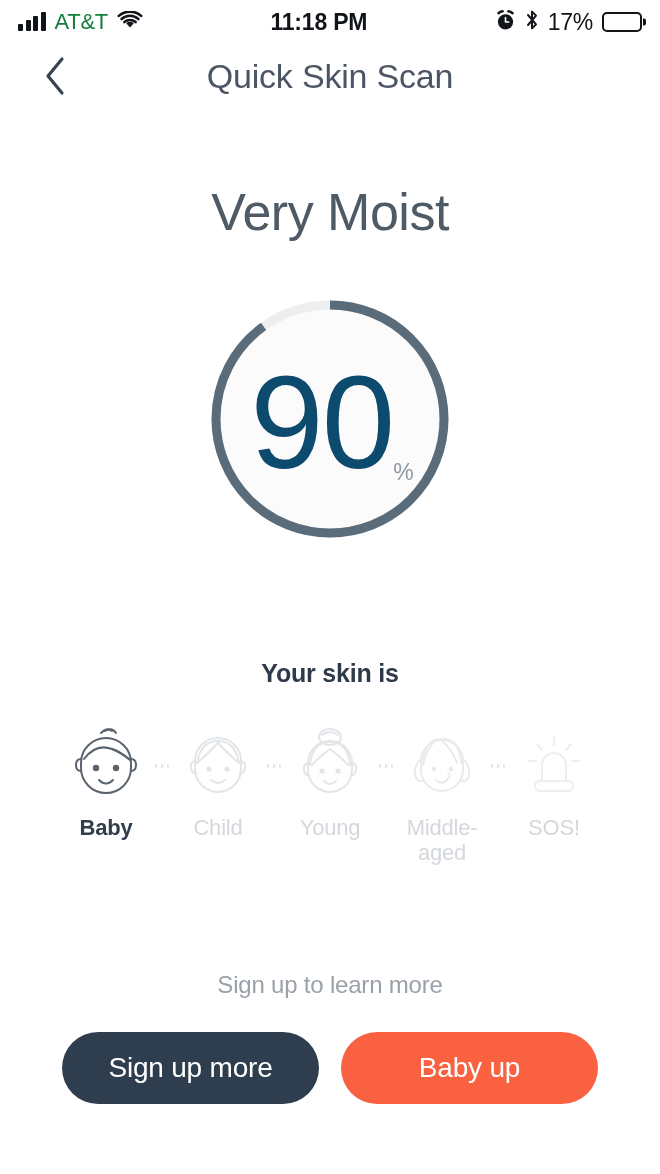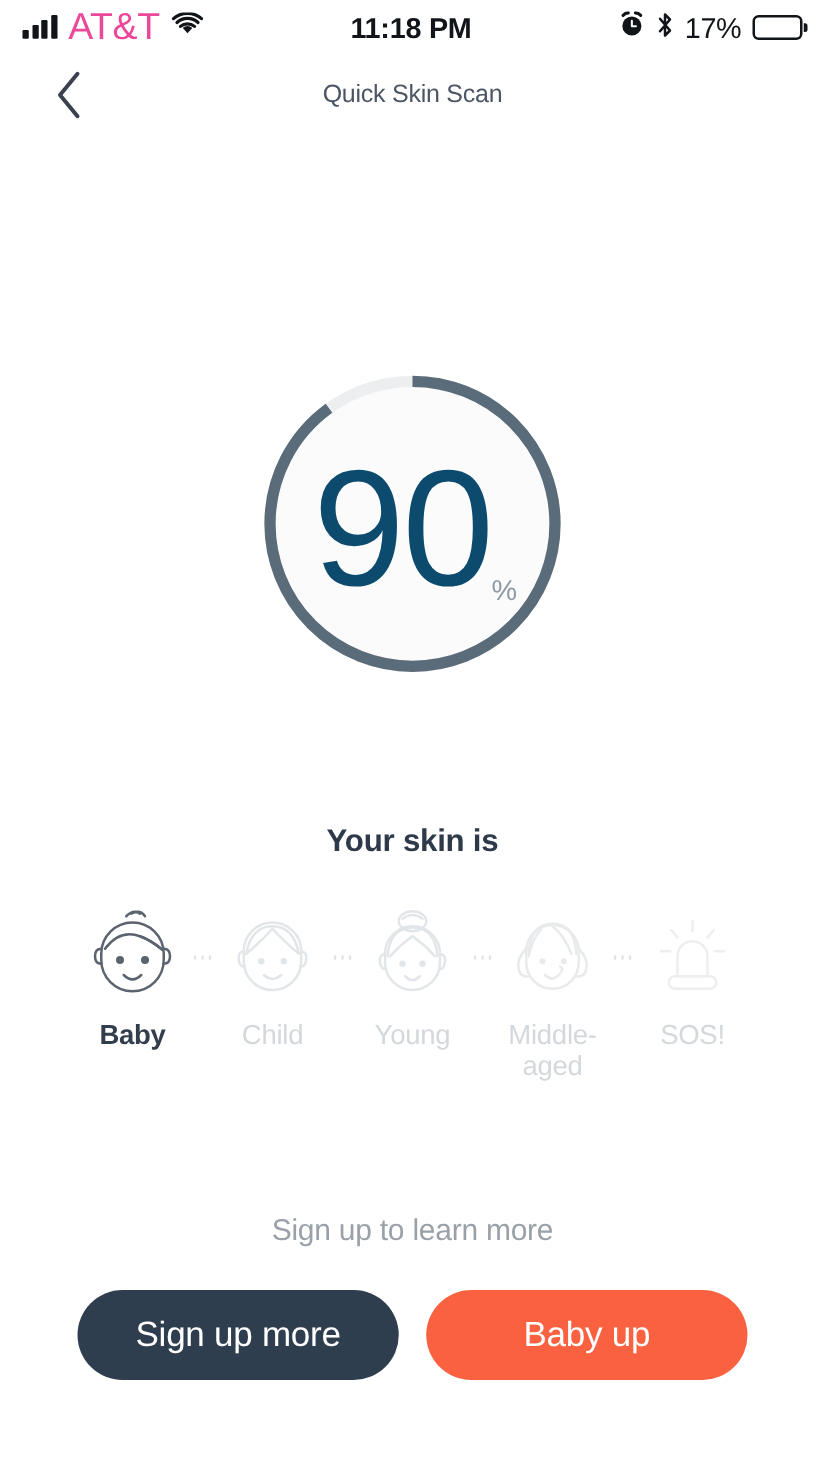--- a/index.html
+++ b/index.html
@@ -59,22 +59,22 @@
     width: 5px;
     background: #111418;
     border-radius: 1px;
   }
   .signal-bars i:nth-child(1) { height: 7px; }
   .signal-bars i:nth-child(2) { height: 11px; }
   .signal-bars i:nth-child(3) { height: 15px; }
   .signal-bars i:nth-child(4) { height: 19px; }
 
   .carrier {
-    font-size: 30px;
-    color: #ec4899;
+    font-size: 22px;
+    color: #15803d;
     letter-spacing: -0.3px;
     font-weight: 400;
   }
   .clock-time {
     font-size: 23px;
     font-weight: 700;
     color: #111418;
     letter-spacing: -0.2px;
   }
   .batt-pct {
@@ -125,21 +125,21 @@
     align-items: center;
     justify-content: center;
     cursor: pointer;
   }
   .nav-title {
     position: absolute;
     left: 0; right: 0;
     top: 50%;
     transform: translateY(-50%);
     text-align: center;
-    font-size: 20px;
+    font-size: 34px;
     color: #4b5563;
     font-weight: 400;
     letter-spacing: -0.2px;
   }
 
   
   .headline {
     position: absolute;
     top: 182px;
     left: 0; right: 0;
@@ -342,20 +342,21 @@
 
   <div class="nav-bar">
     <div class="back-btn">
       <svg width="26" height="44" viewBox="0 0 26 44">
         <path d="M20 5 L6 22 L20 39" stroke="#3a4250" stroke-width="3.2" fill="none" stroke-linecap="round" stroke-linejoin="round"></path>
       </svg>
     </div>
     <div class="nav-title">Quick Skin Scan</div>
   </div>
 
+  <div class="headline">Very Moist</div>
 
   <div class="gauge-wrap">
     <svg width="246" height="246" viewBox="0 0 246 246">
 
       <circle cx="123" cy="123" r="114" fill="#fbfbfb" stroke="#eceef0" stroke-width="9"></circle>
 
       <circle id="gauge-arc" cx="123" cy="123" r="114" fill="none" stroke="#5a6b7a" stroke-width="9" stroke-linecap="butt" transform="rotate(-90 123 123)" stroke-dasharray="644.6548125166255 71.62831250184726"></circle>
     </svg>
     <div class="gauge-value">
       <span class="gauge-number">90</span>

